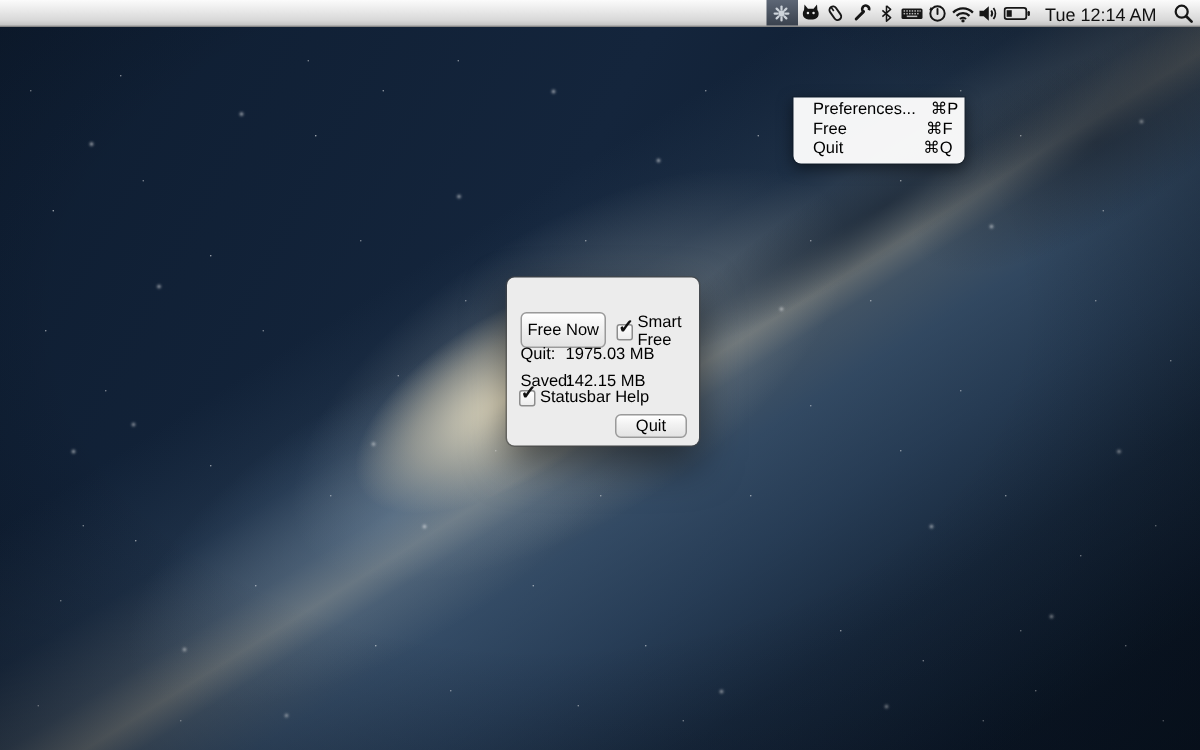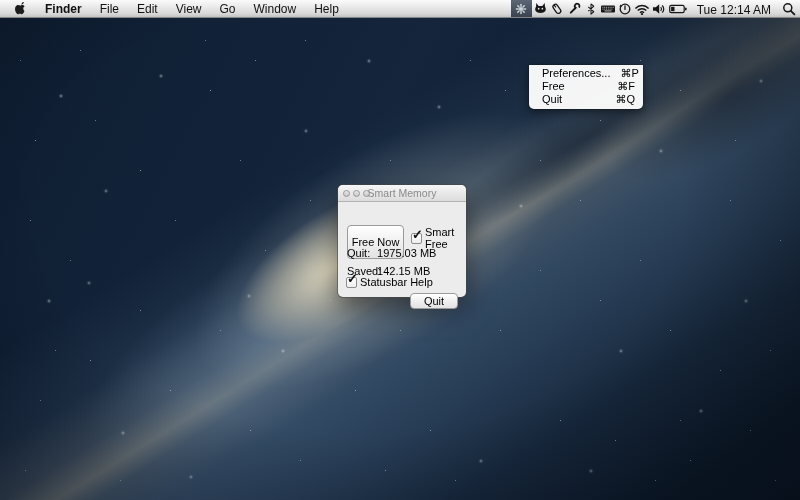--- a/index.html
+++ b/index.html
@@ -106,21 +106,21 @@
   .tl { width:7px; height:7px; border-radius:50%; margin-right:3px;
     background:linear-gradient(#e9e9e9,#c8c8c8); border:1px solid #979797; }
   .win-title { position:absolute; left:0; right:0; text-align:center;
     font-size:10.5px; color:#8a8a8a; pointer-events:none; }
   .win-body { position:relative; width:100%; height:95px; font-size:11px; color:#000; }
   .aqua-btn { position:absolute; border:1px solid #9a9a9a; border-radius:4px;
     background:linear-gradient(#ffffff,#f1f1f1 45%,#e3e3e3);
     box-shadow:inset 0 1px 0 rgba(255,255,255,0.9);
     font-size:11px; font-family:"Liberation Sans",sans-serif; color:#000;
     display:flex; align-items:center; justify-content:center; }
-  #btn-free-now { left:9px; top:23px; width:57px; height:34px; }
+  #btn-free-now { left:9px; top:23px; width:57px; height:24px; }
   #btn-quit { left:72px; top:91px; width:48px; height:16px; }
   .check-row { position:absolute; display:flex; align-items:center; }
   #row-smartfree { left:73px; top:24px; }
   #row-statusbar { left:8px; top:74px; }
   .checkbox { position:relative; width:11px; height:11px; border:1px solid #8d8d8d; border-radius:2px;
     background:linear-gradient(#fff,#ededed); margin-right:3px; flex:none; }
   .checkmark { position:absolute; left:0px; top:-7px; font-size:13px; font-weight:bold; color:#111; }
   .stat-row { position:absolute; left:9px; white-space:nowrap; }
   #row-free { top:45px; }
   #row-saved { top:63px; }
@@ -138,34 +138,20 @@
   <div class="fx wp-glow"></div>
   <div class="fx wp-bluehaze"></div>
   <div class="fx wp-core"></div>
   <div class="fx wp-dust1"></div>
   <div class="fx wp-dust2"></div>
   <div class="stars-small"></div>
   <div class="stars-big"></div>
   <div class="wp-vignette"></div>
 
   <div class="menubar">
-    <div class="mb-left">
-      <span class="mb-apple">
-        <svg class="mbicon" width="13" height="15" viewBox="0 0 16 16">
-          <path fill="#1c1c1c" d="M9.2 3.4c-.1-1.1.5-2.2 1.1-2.8C11 .0 12 0 12 0s.2 1.3-.8 2.3c-.9 1-2 1.1-2 1.1zM12.9 11.1c-.3.8-.5 1.1-.9 1.8-.6.9-1.4 2.1-2.4 2.1-.9 0-1.2-.6-2.4-.6-1.2 0-1.5.6-2.4.6-1 0-1.8-1-2.4-2C1.1 10.6.9 7.3 2 5.6c.7-1.2 1.9-1.9 3-1.9 1.1 0 1.8.6 2.7.6.9 0 1.4-.6 2.7-.6 1 0 2 .5 2.7 1.5-2.4 1.3-2 4.6-.2 5.9z"></path>
-        </svg>
-      </span>
-      <span class="mb-item mb-app">Finder</span>
-      <span class="mb-item">File</span>
-      <span class="mb-item">Edit</span>
-      <span class="mb-item">View</span>
-      <span class="mb-item">Go</span>
-      <span class="mb-item">Window</span>
-      <span class="mb-item">Help</span>
-    </div>
 
     <div class="mb-right">
 
       <span class="slot slot-highlight">
         <svg class="mbicon" width="14" height="14" viewBox="0 0 14 14">
           <circle cx="7" cy="7" r="2.1" fill="#cdd3da"></circle>
           <g stroke="#cdd3da" stroke-width="1.5" stroke-linecap="round">
             <line x1="9.8" y1="7" x2="11.6" y2="7"></line>
               <line x1="8.98" y1="8.98" x2="10.25" y2="10.25"></line>
             <line x1="7" y1="9.8" x2="7" y2="11.6"></line>
@@ -283,26 +269,20 @@
       <span>Free</span>
       <span class="menu-shortcut">⌘F</span>
     </div>
     <div class="menu-item">
       <span>Quit</span>
       <span class="menu-shortcut">⌘Q</span>
     </div>
   </div>
 
   <div class="app-window">
-    <div class="titlebar">
-      <span class="tl"></span>
-      <span class="tl"></span>
-      <span class="tl"></span>
-      <span class="win-title">Smart Memory</span>
-    </div>
     <div class="win-body">
       <button class="aqua-btn" id="btn-free-now">Free Now</button>
 
       <div class="check-row" id="row-smartfree">
         <span class="checkbox">
             <span class="checkmark">✓</span>
           </span>
         <span>Smart Free</span>
       </div>
 

